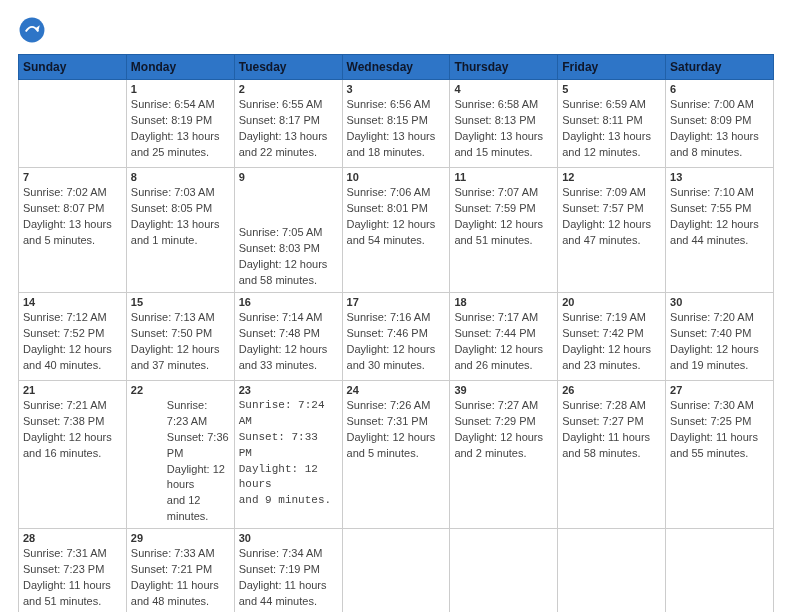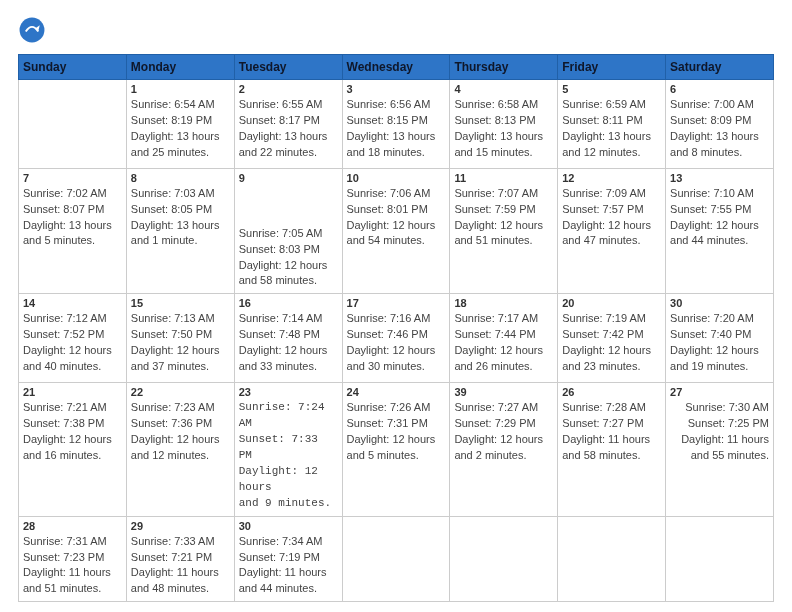--- a/index.html
+++ b/index.html
@@ -288,21 +288,21 @@
         <tr>
           <td>
             <span class="day-num">21</span>
             <div class="day-info" style="white-space: pre-line;">Sunrise: 7:21 AM
 Sunset: 7:38 PM
 Daylight: 12 hours
 and 16 minutes.</div>
           </td>
           <td>
             <span class="day-num">22</span>
-            <div class="day-info" style="white-space: pre-line;">Sunrise: 7:23 AM
+            <div class="day-info" style="white-space: pre-line; margin-left: 36px;">Sunrise: 7:23 AM
 Sunset: 7:36 PM
 Daylight: 12 hours
 and 12 minutes.</div>
           </td>
           <td>
             <span class="day-num">23</span>
             <div class="day-info" style="white-space: pre-line; font-family: Liberation Mono, monospace;">Sunrise: 7:24 AM
 Sunset: 7:33 PM
 Daylight: 12 hours
 and 9 minutes.</div>
@@ -323,21 +323,21 @@
           </td>
           <td>
             <span class="day-num">26</span>
             <div class="day-info" style="white-space: pre-line;">Sunrise: 7:28 AM
 Sunset: 7:27 PM
 Daylight: 11 hours
 and 58 minutes.</div>
           </td>
           <td>
             <span class="day-num">27</span>
-            <div class="day-info" style="white-space: pre-line; text-align: right;">Sunrise: 7:30 AM
+            <div class="day-info" style="white-space: pre-line;">Sunrise: 7:30 AM
 Sunset: 7:25 PM
 Daylight: 11 hours
 and 55 minutes.</div>
           </td>
         </tr>
         <tr class="last-row">
           <td>
             <span class="day-num">28</span>
             <div class="day-info" style="white-space: pre-line;">Sunrise: 7:31 AM
 Sunset: 7:23 PM

